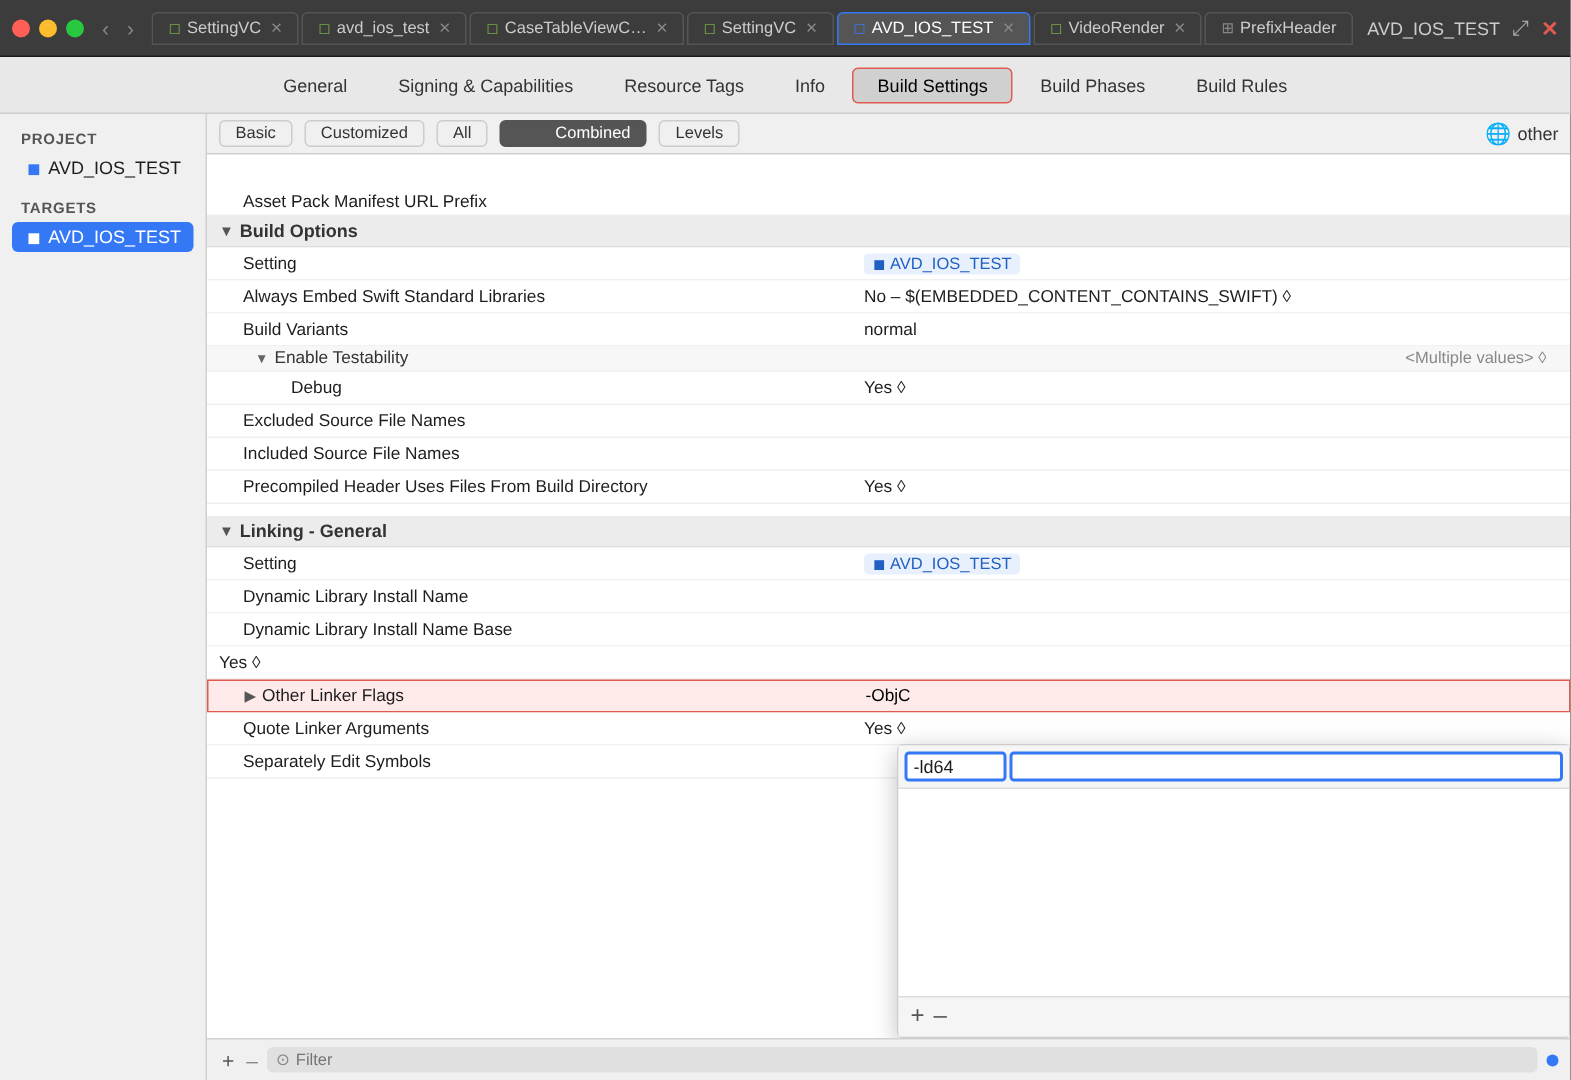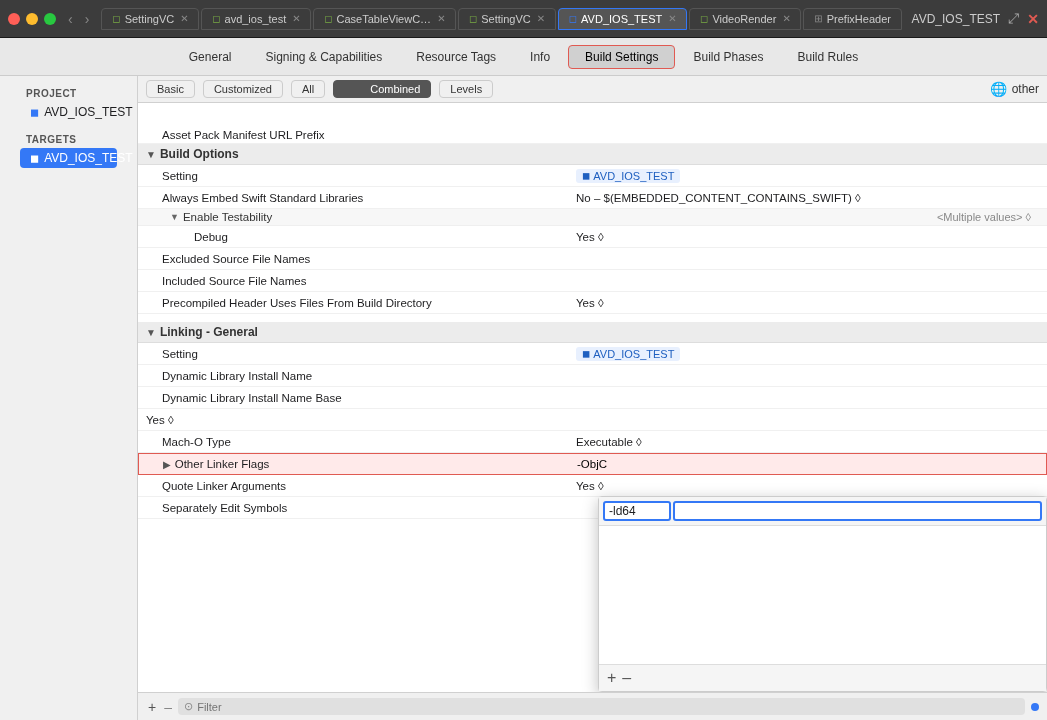--- a/index.html
+++ b/index.html
@@ -118,21 +118,21 @@
       background: #d0d0d0;
       border: 1.5px solid #e05a52;
       border-radius: 4px;
     }
 
     
     .sidebar {
       width: 138px;
       background: #f0f0f0;
       border-right: 1px solid #d0d0d0;
-      padding: 8px 16px;
+      padding: 8px 4px;
       flex-shrink: 0;
     }
     .sidebar-section-title {
       font-size: 10px;
       font-weight: 700;
       color: #555;
       padding: 4px 10px 2px;
       text-transform: uppercase;
       letter-spacing: 0.5px;
     }
@@ -472,20 +472,24 @@
               <span>AVD_IOS_TEST</span>
             </span>
           </div>
         </div>
 
         <div class="setting-row">
           <div class="setting-name">Always Embed Swift Standard Libraries</div>
           <div class="setting-value">No  –  $(EMBEDDED_CONTENT_CONTAINS_SWIFT) ◊</div>
         </div>
 
+        <div class="setting-row">
+          <div class="setting-name">Build Variants</div>
+          <div class="setting-value">normal</div>
+        </div>
 
         <div class="subsection-header">
           <span class="sub-chevron">▼</span>
           <span class="sub-title">Enable Testability</span>
           <div style="margin-left:auto; padding-right:8px; font-size:11px; color:#888;">&lt;Multiple values&gt; ◊</div>
         </div>
 
         <div class="setting-row">
           <div class="setting-name indent2">Debug</div>
           <div class="setting-value">Yes ◊</div>
@@ -529,24 +533,20 @@
 
         <div class="setting-row">
           <div class="setting-name">Dynamic Library Install Name Base</div>
           <div class="setting-value"></div>
         </div>
 
         <div class="setting-row">
           <div class="setting-value">Yes ◊</div>
         </div>
 
-        <div class="setting-row">
-          <div class="setting-name">Mach-O Type</div>
-          <div class="setting-value">Executable ◊</div>
-        </div>
 
         <div class="setting-row highlighted" style="background:#ffeaea; border:1.5px solid #e05a52;">
           <div class="setting-name" style="display:flex;align-items:center;gap:4px;">
             <span style="color:#555; font-size:10px;">▶</span>
             <span>Other Linker Flags</span>
           </div>
           <div class="setting-value" style="color:#000; font-weight:500;">-ObjC</div>
         </div>
 
         <div class="setting-row">

